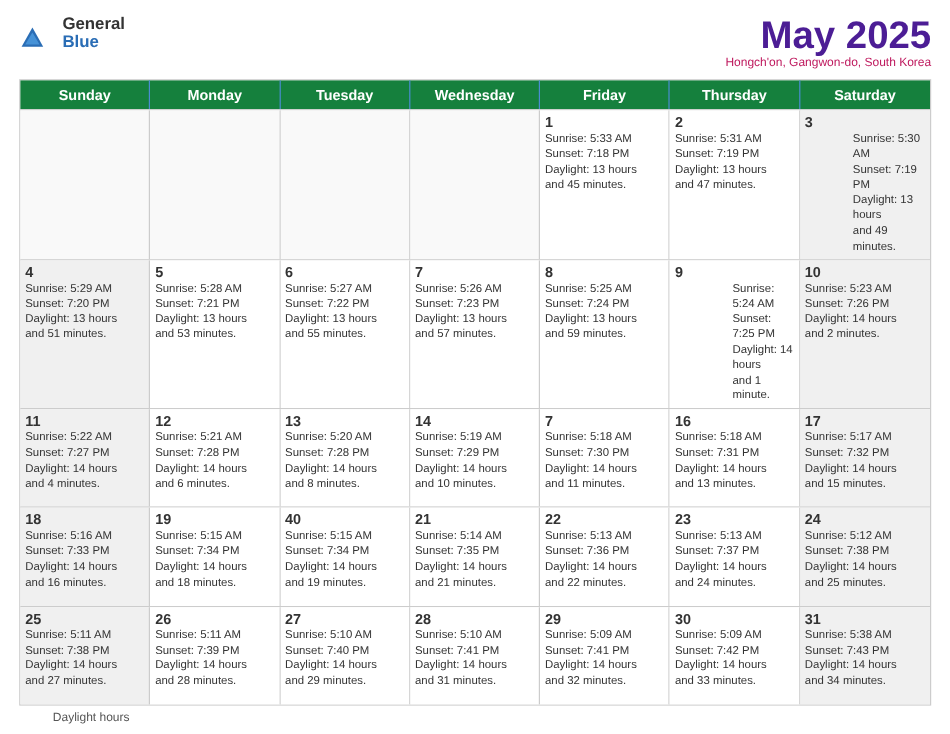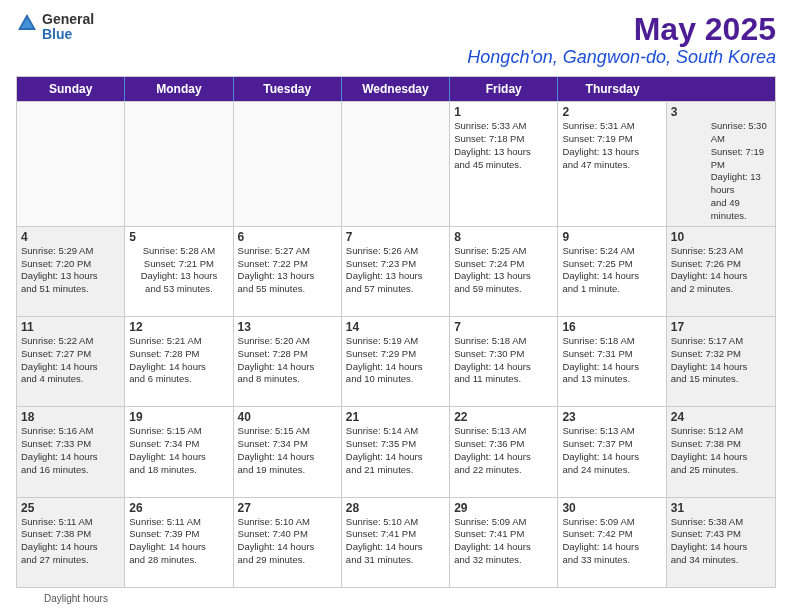--- a/index.html
+++ b/index.html
@@ -18,22 +18,22 @@
       flex-direction: column;
     }
     .header {
       display: flex;
       justify-content: space-between;
       align-items: flex-start;
       margin-bottom: 8px;
     }
     .logo {
       display: flex;
-      align-items: flex-start;
-      gap: 2px;
+      align-items: flex-end;
+      gap: 12px;
     }
     .logo-text {
       display: flex;
       flex-direction: column;
       line-height: 1.1;
     }
     .logo-general {
       font-size: 14px;
       font-weight: bold;
       color: #333;
@@ -51,34 +51,33 @@
     .title-block {
       text-align: right;
     }
     .title-month {
       font-size: 32px;
       font-weight: bold;
       color: #4c1d95;
       line-height: 1.1;
     }
     .title-location {
-      font-size: 18px;
-      color: #1d4ed8;
-      font-style: italic;
+      font-size: 10px;
+      color: #be185d;
     }
     .calendar {
       flex: 1;
       display: flex;
       flex-direction: column;
       border: 1px solid #ccc;
     }
     .cal-header-row {
       display: grid;
       grid-template-columns: repeat(7, 1fr);
-      background: #4c1d95;
+      background: #15803d;
     }
     .cal-header-cell {
       padding: 5px 4px;
       text-align: center;
       color: #fff;
       font-size: 12px;
       font-weight: bold;
       border-right: 1px solid #4a8cd0;
     }
     .cal-header-cell:last-child { border-right: none; }
@@ -144,20 +143,21 @@
   </div>
 
   <div class="calendar">
     <div class="cal-header-row">
     <div class="cal-header-cell">Sunday</div>
         <div class="cal-header-cell">Monday</div>
         <div class="cal-header-cell">Tuesday</div>
         <div class="cal-header-cell">Wednesday</div>
         <div class="cal-header-cell">Friday</div>
         <div class="cal-header-cell">Thursday</div>
+        <div class="cal-header-cell">Saturday</div>
       </div>
     <div class="cal-body">
     <div class="cal-row">
           <div class="cal-cell empty"></div>
           <div class="cal-cell empty"></div>
           <div class="cal-cell empty"></div>
           <div class="cal-cell empty"></div>
           <div class="cal-cell">
             <div class="day-num">1</div>
             <div class="day-info" style="white-space: pre-line;">Sunrise: 5:33 AM
@@ -183,21 +183,21 @@
         <div class="cal-row">
           <div class="cal-cell shaded">
             <div class="day-num">4</div>
             <div class="day-info" style="white-space: pre-line;">Sunrise: 5:29 AM
 Sunset: 7:20 PM
 Daylight: 13 hours
 and 51 minutes.</div>
           </div>
           <div class="cal-cell">
             <div class="day-num">5</div>
-            <div class="day-info" style="white-space: pre-line; text-align: center;">Sunrise: 5:28 AM
+            <div class="day-info" style="white-space: pre-line;">Sunrise: 5:28 AM
 Sunset: 7:21 PM
 Daylight: 13 hours
 and 53 minutes.</div>
           </div>
           <div class="cal-cell">
             <div class="day-num">6</div>
             <div class="day-info" style="white-space: pre-line;">Sunrise: 5:27 AM
 Sunset: 7:22 PM
 Daylight: 13 hours
 and 55 minutes.</div>
@@ -211,21 +211,21 @@
           </div>
           <div class="cal-cell">
             <div class="day-num">8</div>
             <div class="day-info" style="white-space: pre-line;">Sunrise: 5:25 AM
 Sunset: 7:24 PM
 Daylight: 13 hours
 and 59 minutes.</div>
           </div>
           <div class="cal-cell">
             <div class="day-num">9</div>
-            <div class="day-info" style="white-space: pre-line;">Sunrise: 5:24 AM
+            <div class="day-info" style="white-space: pre-line; margin-left: 48px;">Sunrise: 5:24 AM
 Sunset: 7:25 PM
 Daylight: 14 hours
 and 1 minute.</div>
           </div>
           <div class="cal-cell shaded">
             <div class="day-num">10</div>
             <div class="day-info" style="white-space: pre-line;">Sunrise: 5:23 AM
 Sunset: 7:26 PM
 Daylight: 14 hours
 and 2 minutes.</div>

